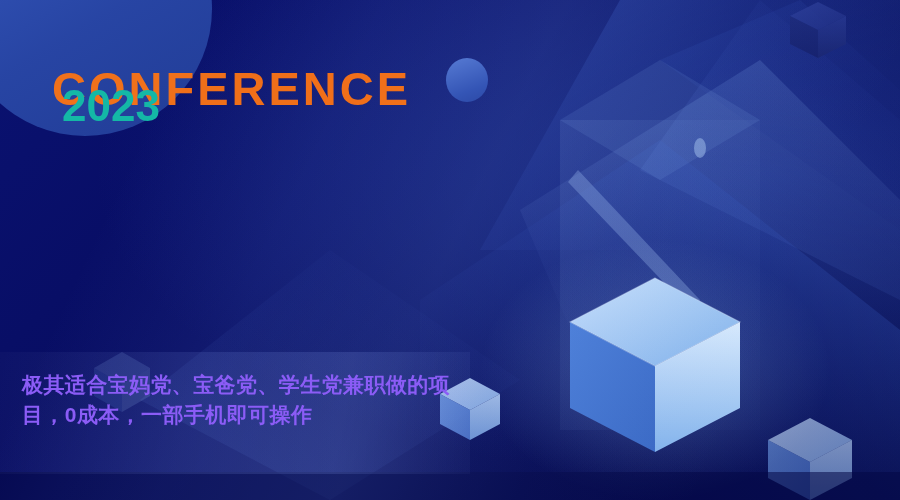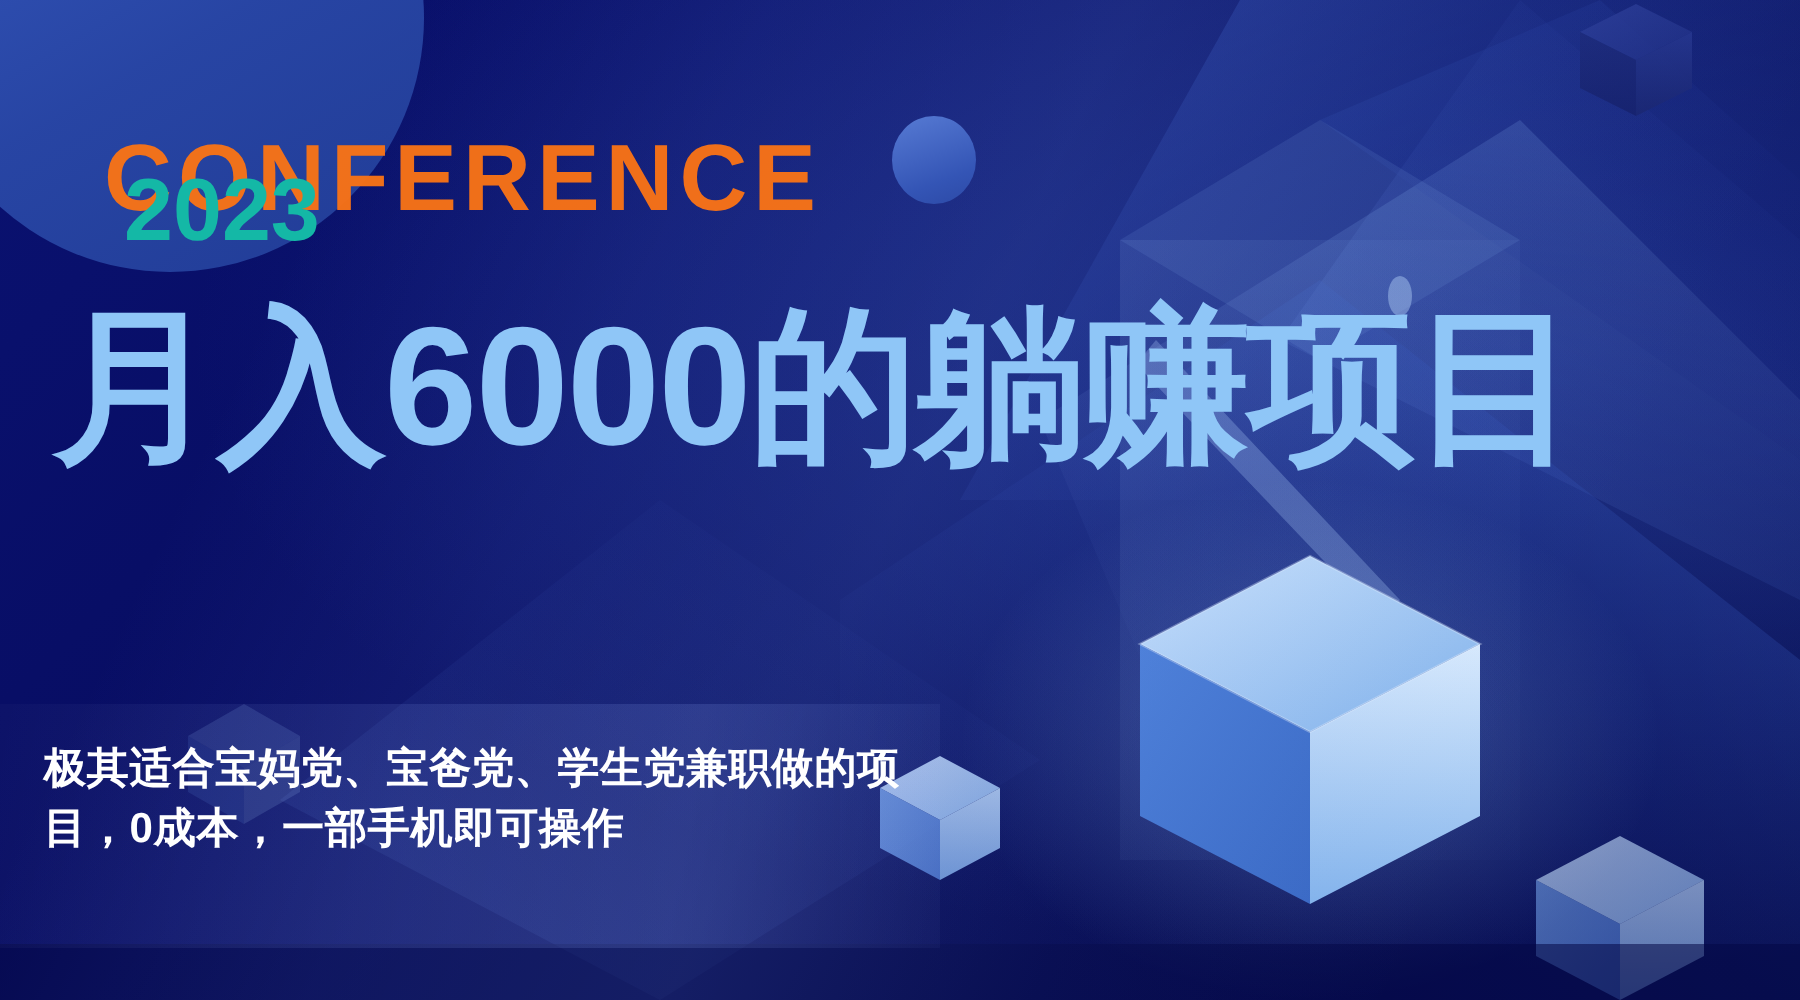--- a/index.html
+++ b/index.html
@@ -107,21 +107,21 @@
   .hl-line.l2{
     font-size:84px;
     padding-left:26px;
     margin-top:14px;
   }
 
   .desc{
     position:absolute;
     left:22px; top:370px;
     width:462px;
-    color:#ffffff;
+    color:#8b5cf6;
     font-size:21px;
     font-weight:600;
     line-height:1.44;
     letter-spacing:.4px;
   }
 </style>
 </head>
 <body>
 
 <div class="poster">
@@ -248,18 +248,17 @@
   <div class="bg-wash"></div>
   <div class="circle-tl"></div>
   <div class="circle-mid"></div>
   <div class="desc-glow"></div>
 
   <div class="watermark">CONFERENCE</div>
 
   <div class="year">2023</div>
 
   <div class="headline">
-    <div class="hl-line l2">月入6000的躺赚项目</div>
   </div>
 
   <div class="desc">极其适合宝妈党、宝爸党、学生党兼职做的项目，0成本，一部手机即可操作</div>
 
 </div>
 
 </body></html>

